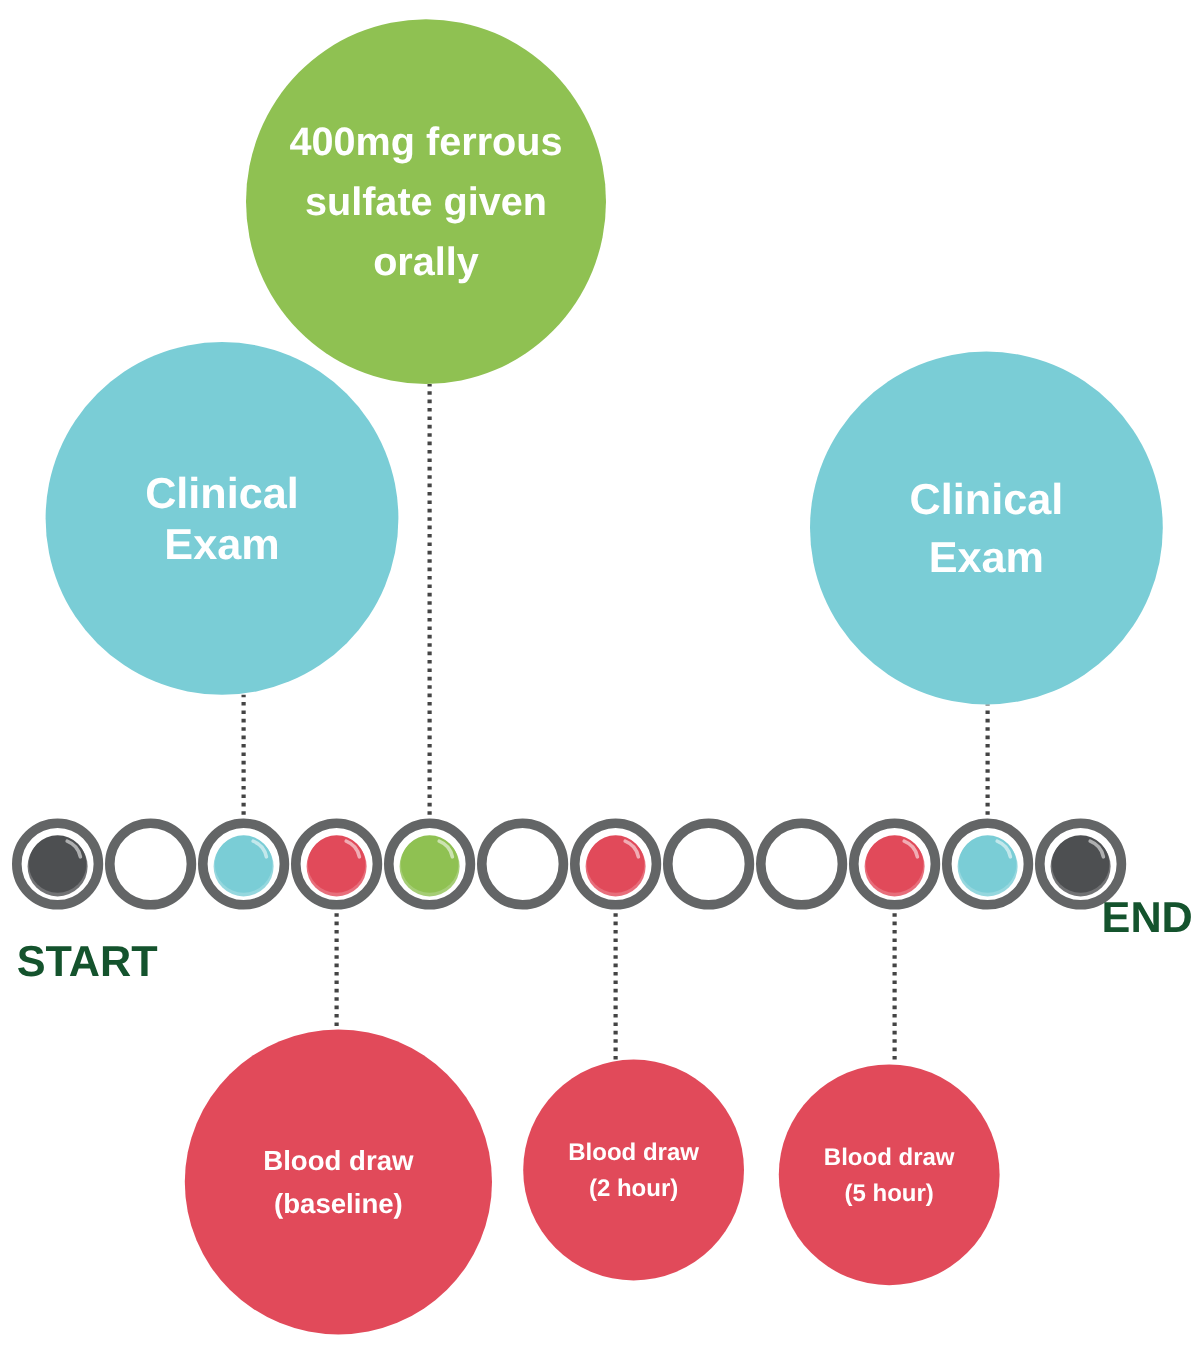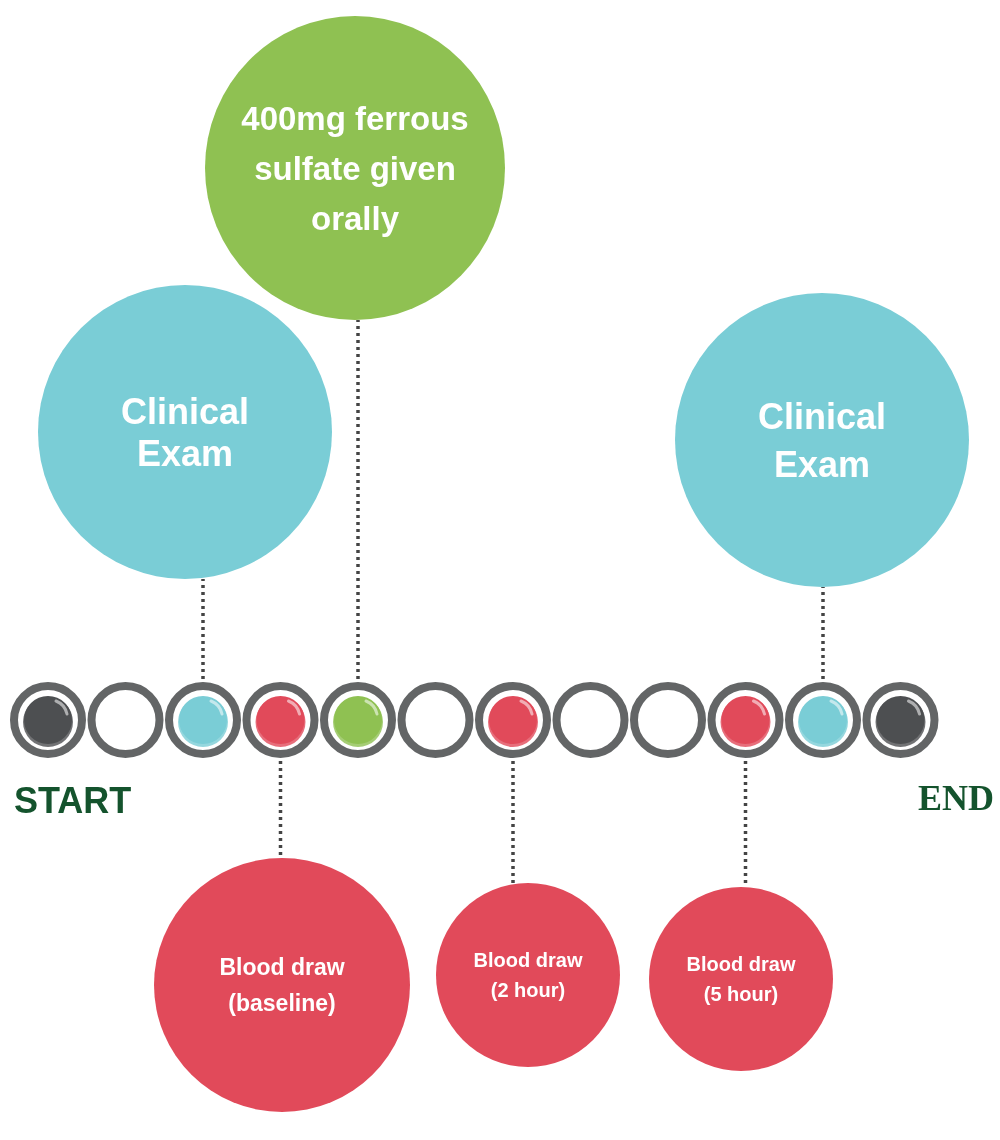--- a/index.html
+++ b/index.html
@@ -131,13 +131,13 @@
         <circle cx="900.5" cy="720" r="38" fill="#ffffff"></circle>
         <circle cx="900.5" cy="720" r="34" fill="none" stroke="#636566" stroke-width="8"></circle>
         <circle cx="900.5" cy="722" r="25" fill="#4d4f51" opacity="0.8"></circle>
         <circle cx="900.5" cy="720" r="24" fill="#4d4f51"></circle>
         <path d="M 908.5 701 A 18 18 0 0 1 919.5 714" fill="none" stroke="#ffffff" stroke-opacity="0.55" stroke-width="3" stroke-linecap="round"></path>
       </g>
     </g>
 </svg>
 
 <div class="edge-label" style="left:14px; top:780px;">START</div>
-<div class="edge-label" style="left:918px; top:777px;font-family:Liberation Serif, serif;">END</div>
+<div class="edge-label" style="left:918px; top:744px;">END</div>
 
 </body></html>

